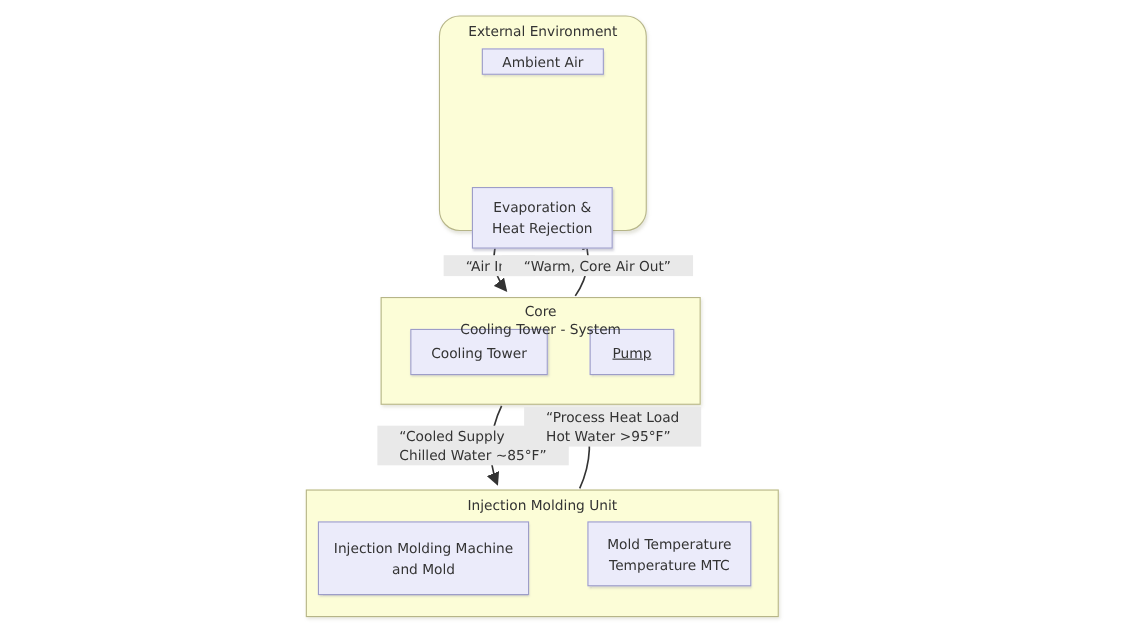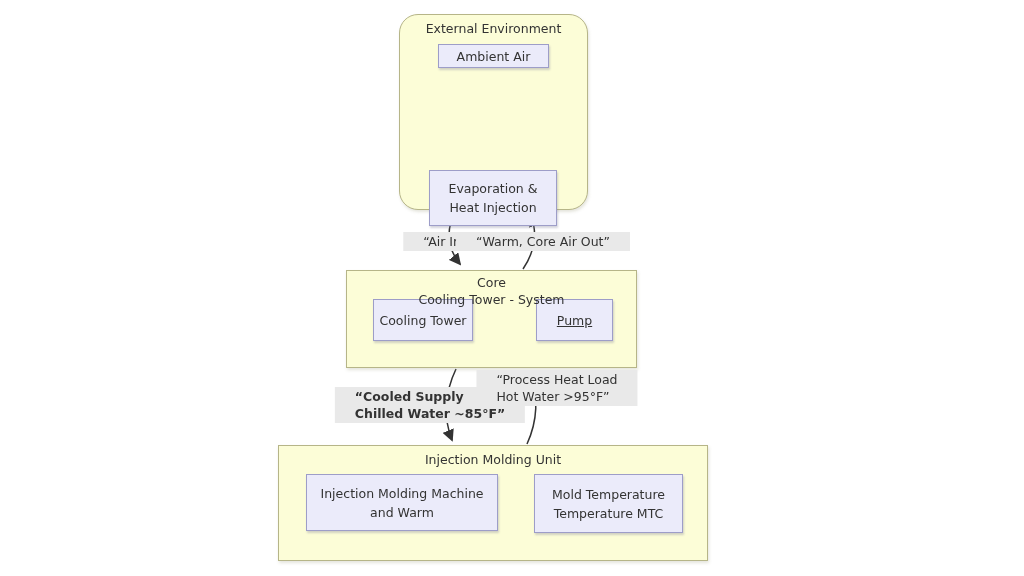--- a/index.html
+++ b/index.html
@@ -81,27 +81,27 @@
   }
   
   #c-external { left: 399px; top: 14px;  width: 189px; height: 196px; border-radius: 19px; }
   #c-cooling  { left: 346px; top: 270px; width: 291px; height: 98px;  }
   #c-molding  { left: 278px; top: 445px; width: 430px; height: 116px; }
   #c-external .container-title { top: 5px; }
   #c-cooling  .container-title { top: 3px; }
   #c-molding  .container-title { top: 5px; }
   #n-ambient  { left: 38px;  top: 29px;  width: 111px; height: 24px; }
   #n-evap     { left: 29px;  top: 111px; width: 128px; height: 56px; margin-top: 44px; }
-  #n-tower    { left: 26px;  top: 28px;  width: 100px; height: 42px; }
+  #n-tower    { left: 26px;  top: 28px;  width: 125px; height: 42px; }
   #n-pump     { left: 189px; top: 28px;  width: 77px;  height: 42px; text-decoration: underline; }
-  #n-machine  { left: 27px;  top: 28px;  width: 192px; height: 57px; }
+  #n-machine  { left: 10px;  top: 28px;  width: 192px; height: 67px; }
   #n-mtc      { left: 255px; top: 28px;  width: 149px; height: 59px; }
   #el-air-in        { left: 445px; top: 232px; }
   #el-air-out       { left: 543px; top: 232px; }
-  #el-cooled-supply { left: 430px; top: 387px; font-weight: bold; }
+  #el-cooled-supply { left: 430px; top: 387px; }
   #el-heat-load     { left: 557px; top: 370px; }
 </style>
 </head>
 <body>
 
 <div class="canvas">
 
   <svg class="edges-svg" viewBox="0 0 1024 576" xmlns="http://www.w3.org/2000/svg">
     <defs>
       <marker id="arrow" viewBox="0 0 10 10" refX="8.5" refY="5" markerWidth="8" markerHeight="8" orient="auto">
@@ -114,42 +114,42 @@
     <path class="flow" d="M 527 444 C 538 420 538 396 531 377" marker-end="url(#arrow)"></path>
   </svg>
 
   <div class="container-box" id="c-external">
     <div class="container-title">External Environment</div>
     <div class="node" id="n-ambient">
       <div>Ambient Air</div>
     </div>
     <div class="node" id="n-evap">
       <div>Evaporation &amp;</div>
-      <div>Heat Injection</div>
+      <div>Heat Rejection</div>
     </div>
   </div>
 
   <div class="container-box" id="c-cooling">
     <div class="container-title">
       <div>Core</div>
       <div>Cooling Tower - System</div>
     </div>
     <div class="node" id="n-tower">
       <div>Cooling Tower</div>
     </div>
     <div class="node" id="n-pump">
       <div>Pump</div>
     </div>
   </div>
 
   <div class="container-box" id="c-molding">
     <div class="container-title">Injection Molding Unit</div>
     <div class="node" id="n-machine">
       <div>Injection Molding Machine</div>
-      <div>and Warm</div>
+      <div>and Mold</div>
     </div>
     <div class="node" id="n-mtc">
       <div>Mold Temperature</div>
       <div>Temperature MTC</div>
     </div>
   </div>
 
   <div class="edge-label" id="el-air-in">“Air In”</div>
   <div class="edge-label" id="el-air-out">“Warm, Core Air Out”</div>
   <div class="edge-label" id="el-cooled-supply">

